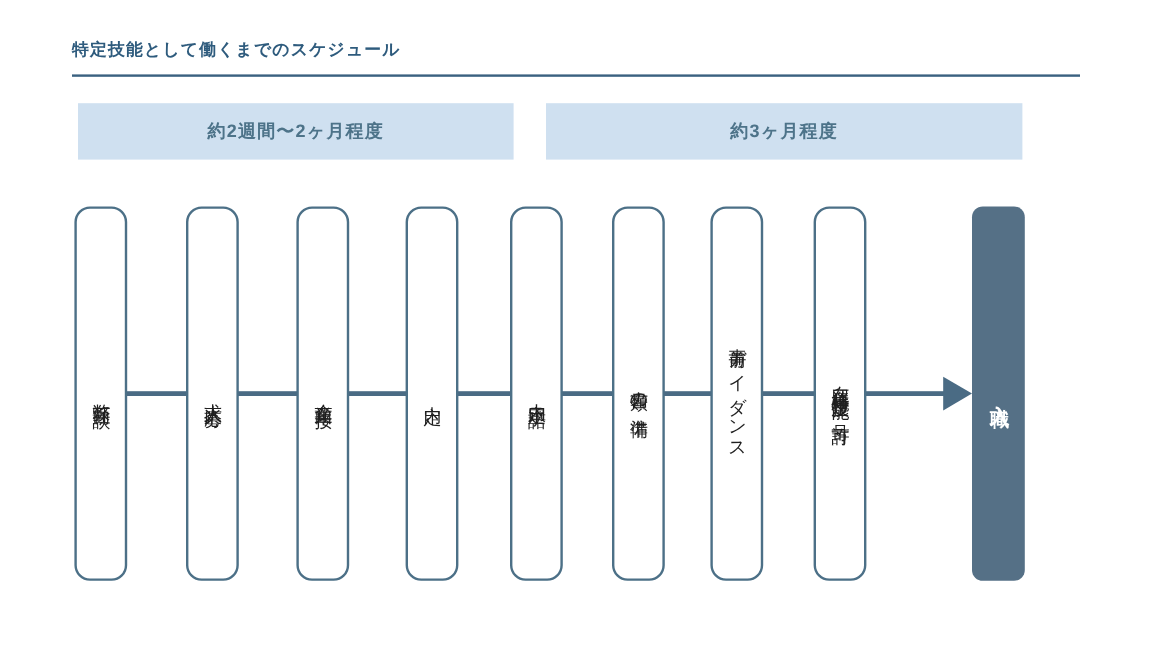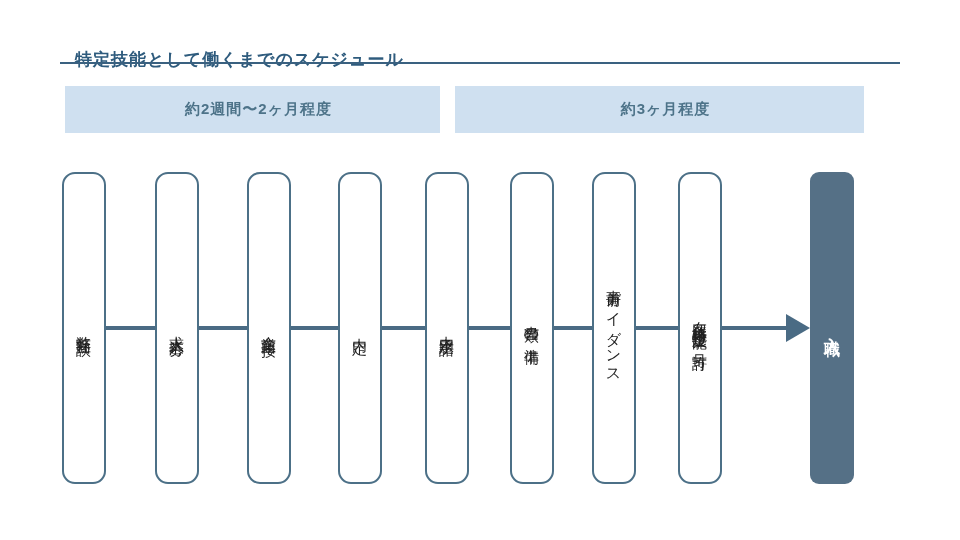--- a/index.html
+++ b/index.html
@@ -15,22 +15,22 @@
     width: 960px;
     height: 540px;
     background: #ffffff;
     overflow: hidden;
   }
   
   .page-title {
     position: absolute;
     left: 60px;
     top: 33px;
-    margin: 15px;
-    font-size: 17px;
+    margin: 0;
+    font-size: 14px;
     font-weight: bold;
     letter-spacing: 1px;
     color: var(--title-text, #2e5b7d);
   }
   .title-underline {
     position: absolute;
     left: 60px;
     top: 62px;
     width: 840px;
     height: 2px;
@@ -38,21 +38,20 @@
   }
   
   .banner {
     position: absolute;
     top: 86px;
     height: 47px;
     background: var(--banner-bg, #cfe0f0);
     display: flex;
     align-items: center;
     justify-content: center;
-    padding-left: 12px;
   }
   .banner-1 { left: 65px;  width: 363px; }
   .banner-2 { left: 455px; width: 397px; justify-content: center; }
   .banner-label {
     font-size: 15px;
     font-weight: bold;
     letter-spacing: 1px;
     color: var(--banner-text, #4d7389);
   }
   

